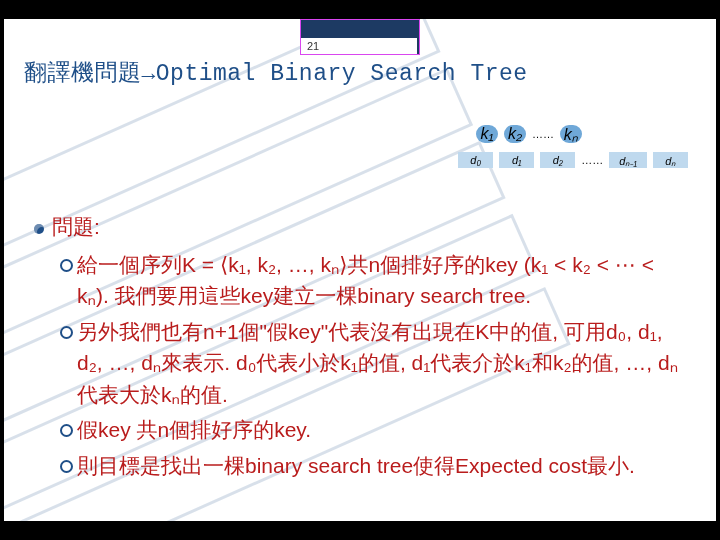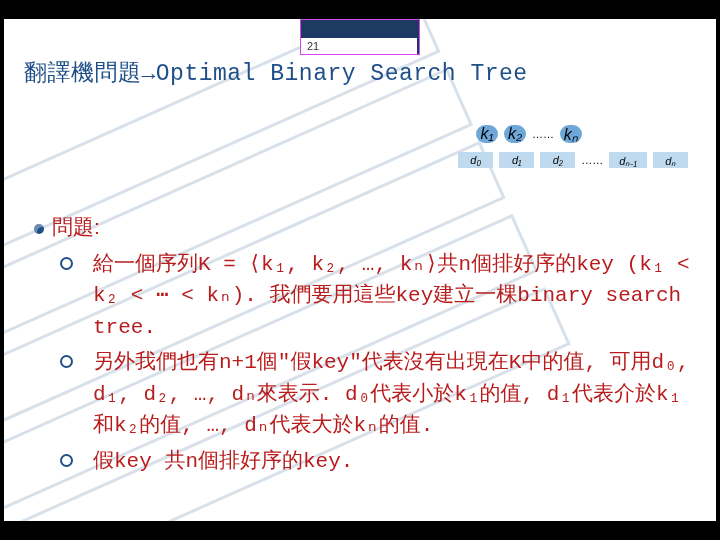--- a/index.html
+++ b/index.html
@@ -89,21 +89,21 @@
     position: absolute;
     top: 156px;
     left: 30px;
     right: 26px;
     font-size: 21px;
     color: #b91c1c;
     line-height: 1.5;
     margin-top: 36px;
   }
   .lvl1 { display: flex; gap: 8px; margin-bottom: 6px; }
-  .lvl2 { display: flex; gap: 20px; margin: 4px 0 4px 26px; font-family: Liberation Mono, monospace; }
+  .lvl2 { display: flex; gap: 4px; margin: 4px 0 4px 26px; }
   .bullet1::before { content: ""; display:inline-block; width:10px; height:10px; border-radius:50%; background:#1f4f88; margin-top:6px; flex:none; box-shadow: inset 3px 3px 0 rgba(255,255,255,.35); }
   .bullet2::before { content: ""; display:inline-block; width:9px; height:9px; border-radius:50%; border:2px solid #1f4f88; background:#fff; margin-top:6px; flex:none; }
 
 </style>
 </head>
 <body>
 
 <div class="slide">
 
   <div class="bg-overlay">
@@ -154,15 +154,19 @@
       <span>給一個序列K = ⟨k₁, k₂, …, kₙ⟩共n個排好序的key (k₁ &lt; k₂ &lt; ⋯ &lt; kₙ). 我們要用這些key建立一棵binary search tree.</span>
     </div>
     <div class="lvl2">
       <span class="bullet2"></span>
       <span>另外我們也有n+1個"假key"代表沒有出現在K中的值, 可用d₀, d₁, d₂, …, dₙ來表示. d₀代表小於k₁的值, d₁代表介於k₁和k₂的值, …, dₙ代表大於kₙ的值.</span>
     </div>
     <div class="lvl2">
       <span class="bullet2"></span>
       <span>假key 共n個排好序的key.</span>
     </div>
+    <div class="lvl2">
+      <span class="bullet2"></span>
+      <span>則目標是找出一棵binary search tree使得Expected cost最小.</span>
+    </div>
   </div>
 
 </div>
 
 </body></html>

